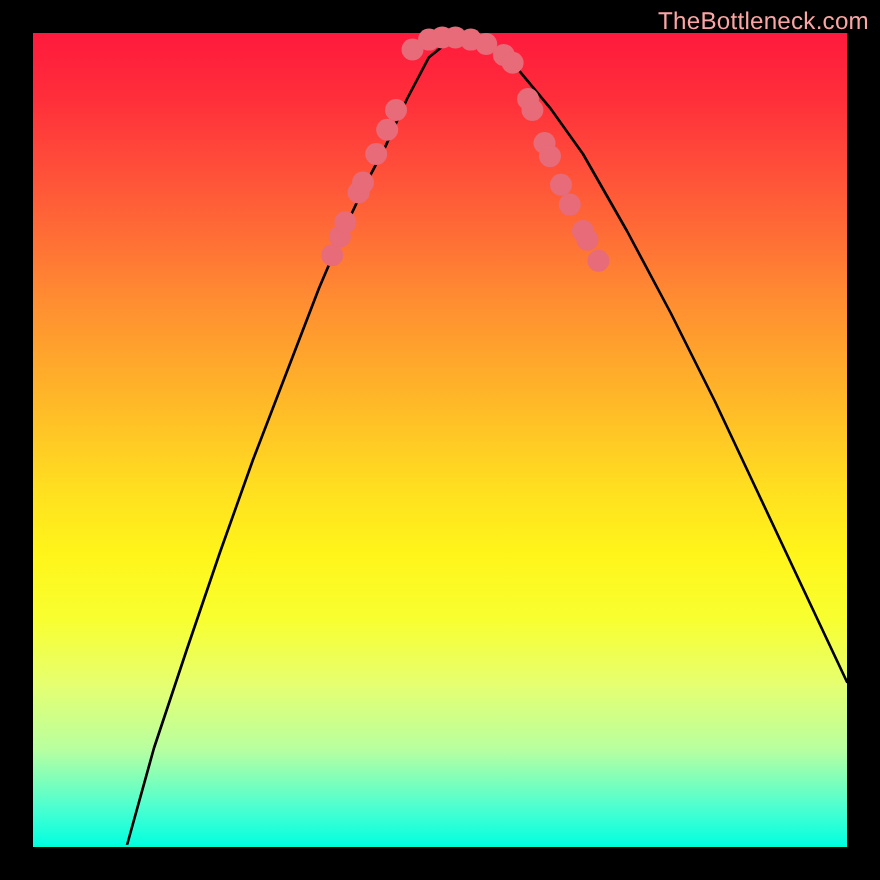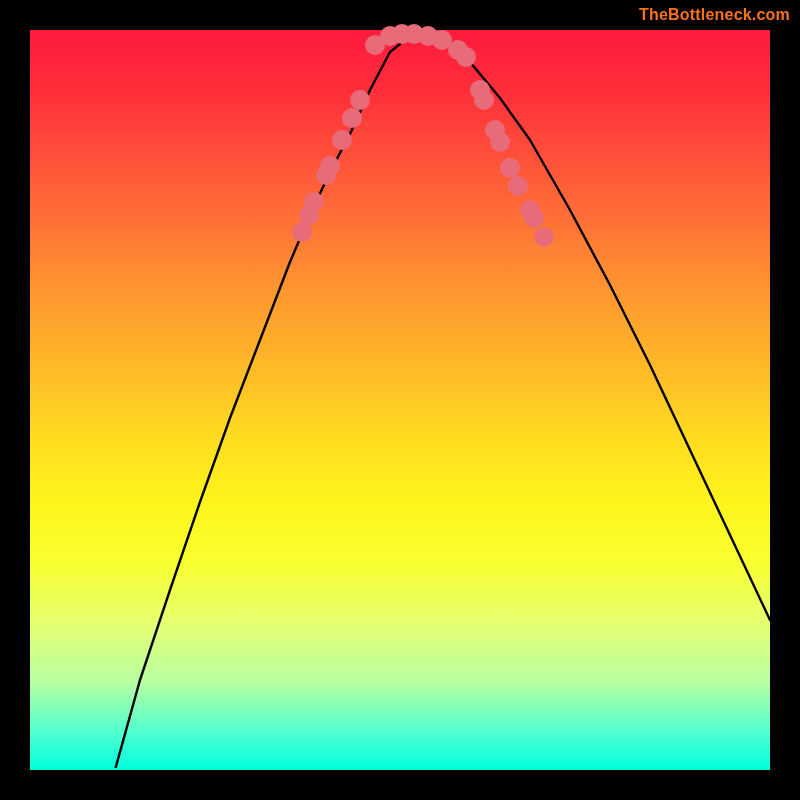--- a/index.html
+++ b/index.html
@@ -54,23 +54,23 @@
     left: 0;
     top: 0;
     width: 740px;
     height: 740px;
     overflow: visible;
   }
   .watermark {
     position: absolute;
     top: 6px;
     right: 10px;
-    color: #f97316;
-    font-size: 16px;
-    font-weight: 700;
+    color: #fca5a5;
+    font-size: 22px;
+    font-weight: 400;
     letter-spacing: 0.2px;
   }
 </style>
 </head>
 <body>
 
 <div class="frame">
 
   <div class="watermark">TheBottleneck.com</div>
 

